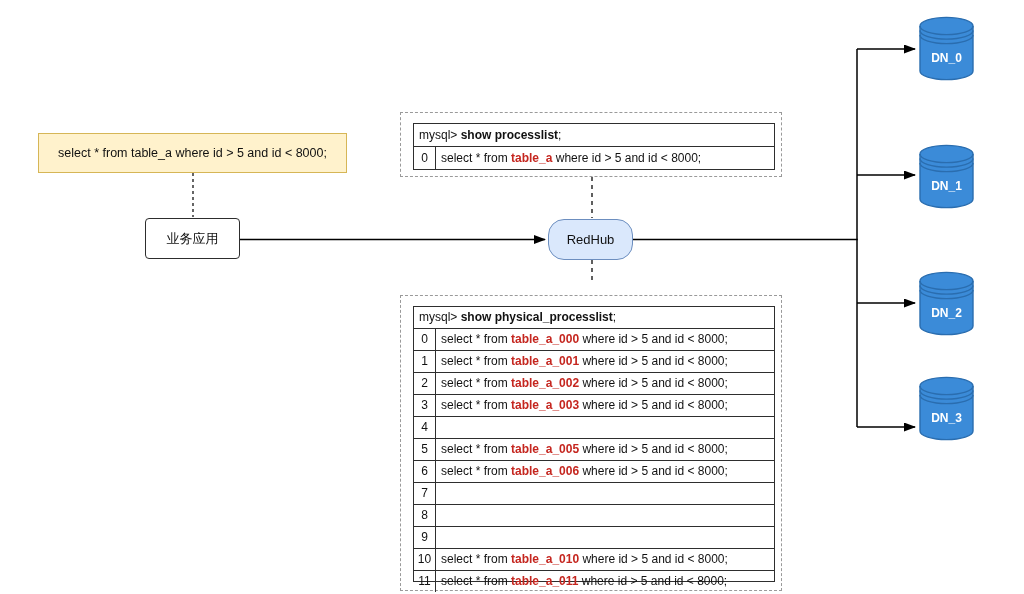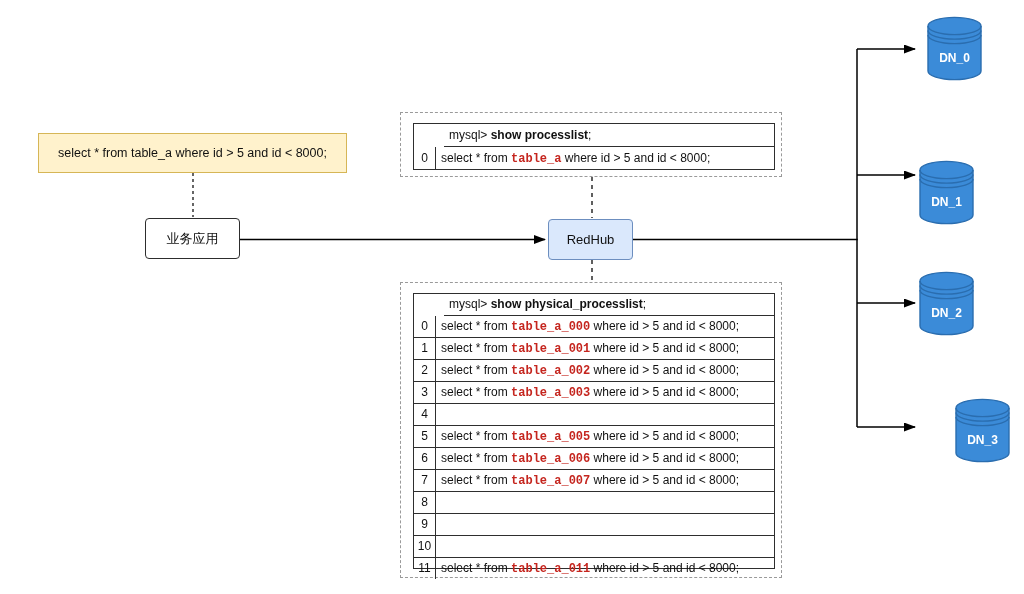--- a/index.html
+++ b/index.html
@@ -19,47 +19,47 @@
   #query-box{
     left:38px;top:133px;width:309px;height:40px;
     background:#fff2cc;border:1px solid #d6b656;font-size:12.5px;
   }
   #app-box{
     left:145px;top:218px;width:95px;height:41px;background:#ffffff;
     border:1px solid #2d2d2d;border-radius:4px;font-size:13px;
   }
   #redhub-box{
     left:548px;top:219px;width:85px;height:41px;background:#dae8fc;
-    border:1px solid #6c8ebf;border-radius:4px;font-size:13px;
+    border:1px solid #6c8ebf;border-radius:16px;font-size:13px;
   }
 
   .panel{
     position:absolute;border:1px dashed #9a9a9a;background:#ffffff;
     box-sizing:border-box;
   }
   #processlist-panel{left:400px;top:112px;width:382px;height:65px;}
-  #physical-panel{left:400px;top:282px;width:382px;height:296px;}
+  #physical-panel{left:400px;top:295px;width:382px;height:296px;}
 
   .sqltable{
     position:absolute;left:12px;top:10px;width:362px;background:#ffffff;
     border:1.5px solid #2e2e2e;box-sizing:border-box;font-size:12px;color:#111;
   }
-  .thead{padding-left:5px;border-bottom:1.5px solid #2e2e2e;white-space:nowrap;overflow:hidden;margin-left:30px;}
+  .thead{padding-left:5px;border-bottom:1.5px solid #2e2e2e;white-space:nowrap;overflow:hidden;}
   .trow{display:flex;border-bottom:1.5px solid #2e2e2e;white-space:nowrap;}
   .trow:last-child{border-bottom:none;}
   .cell-num{width:21px;min-width:21px;text-align:center;border-right:1.5px solid #2e2e2e;}
   .cell-sql{padding-left:5px;overflow:hidden;}
-  .tname{color:#c5261f;font-weight:bold;font-family:Liberation Mono, monospace;}
+  .tname{color:#c5261f;font-weight:bold;}
   #processlist-panel .thead,#processlist-panel .trow,
   #processlist-panel .cell-num,#processlist-panel .cell-sql{height:22px;line-height:22px;}
   #physical-panel .thead,#physical-panel .trow,
   #physical-panel .cell-num,#physical-panel .cell-sql{height:21px;line-height:21px;}
 
   .cyl{position:absolute;left:919px;width:55px;height:65px;}
-  #dn-0{top:16px;margin-left:8px;}  #dn-1{top:160px;}  #dn-2{top:271px;}  #dn-3{top:398px;margin-left:36px;}
+  #dn-0{top:16px;}  #dn-1{top:144px;}  #dn-2{top:271px;}  #dn-3{top:376px;}
   .cyl .lbl{
     position:absolute;left:0;top:35px;width:100%;text-align:center;
     color:#ffffff;font-weight:bold;font-size:12px;
   }
 </style>
 </head>
 <body>
 
 <div class="canvas">
 
@@ -132,30 +132,30 @@
       <div class="trow">
         <div class="cell-num">5</div>
         <div class="cell-sql"><span>select * from </span><span class="tname">table_a_005</span><span> where id &gt; 5 and id &lt; 8000;</span></div>
       </div>
       <div class="trow">
         <div class="cell-num">6</div>
         <div class="cell-sql"><span>select * from </span><span class="tname">table_a_006</span><span> where id &gt; 5 and id &lt; 8000;</span></div>
       </div>
       <div class="trow">
         <div class="cell-num">7</div>
-        <div class="cell-sql"><span>select * from </span><span class="tname">table_a_007</span><span> where id &gt; 5 and id &lt; 8000;</span></div>
       </div>
       <div class="trow">
         <div class="cell-num">8</div>
       </div>
       <div class="trow">
         <div class="cell-num">9</div>
       </div>
       <div class="trow">
         <div class="cell-num">10</div>
+        <div class="cell-sql"><span>select * from </span><span class="tname">table_a_010</span><span> where id &gt; 5 and id &lt; 8000;</span></div>
       </div>
       <div class="trow">
         <div class="cell-num">11</div>
         <div class="cell-sql"><span>select * from </span><span class="tname">table_a_011</span><span> where id &gt; 5 and id &lt; 8000;</span></div>
       </div>
     </div>
   </div>
 
   <div class="cyl" id="dn-0">
     <svg width="55" height="65" viewBox="0 0 55 65">

